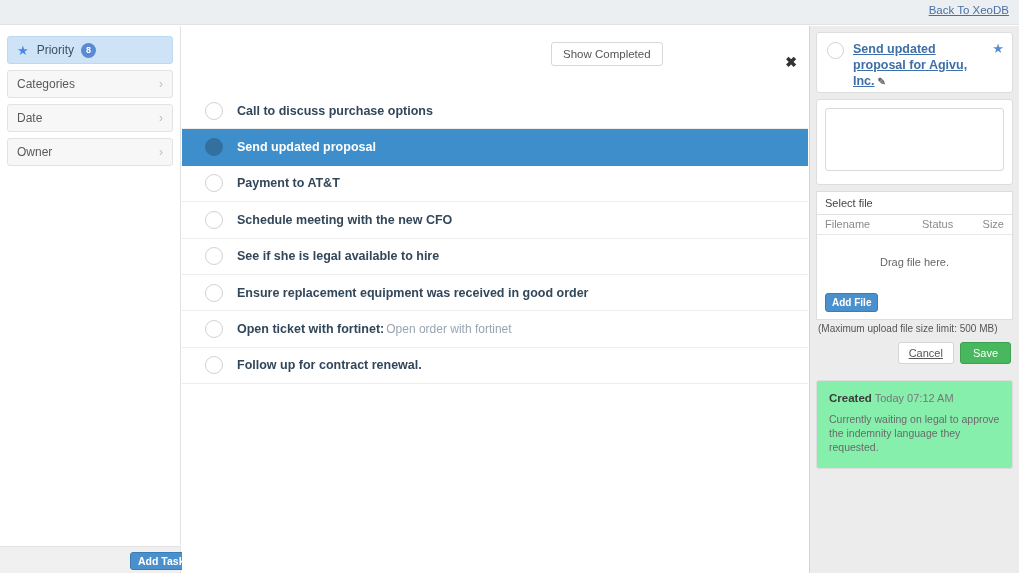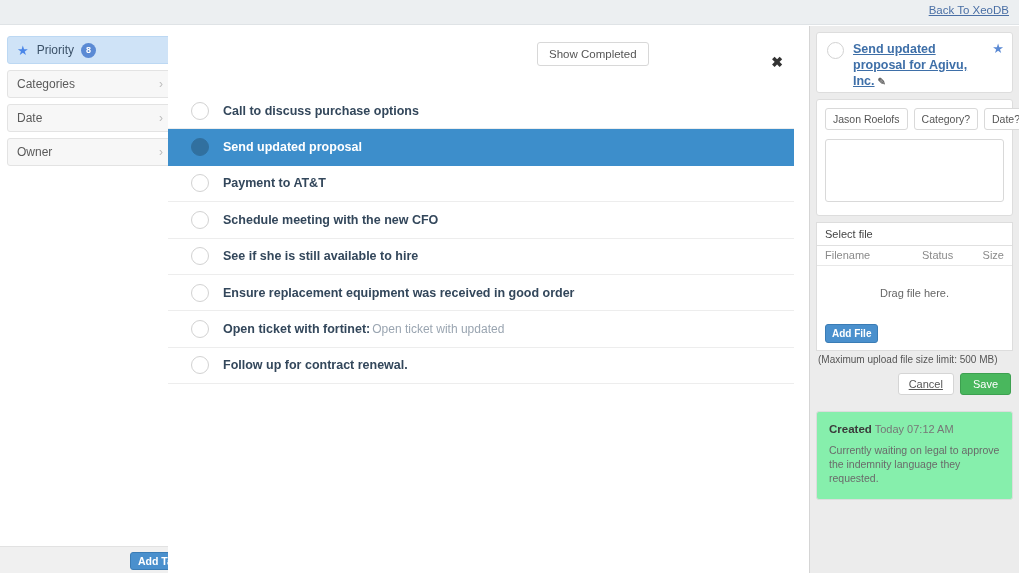--- a/index.html
+++ b/index.html
@@ -70,21 +70,21 @@
     background:#4a90cd; color:#fff;
     border:1px solid #3a7cb5; border-radius:3px;
     font-size:10.5px; font-weight:bold;
     padding:2px 7px;
     cursor:pointer;
     font-family:"Liberation Sans", sans-serif;
   }
 
   
   .main {
-    position:absolute; left:168px; top:26px; width:626px; height:547px;
+    position:absolute; left:182px; top:26px; width:626px; height:547px;
     background:#ffffff;
   }
   .show-completed {
     position:absolute; left:369px; top:16px;
     background:#fff; border:1px solid #d8d8d8; border-radius:3px;
     font-size:11.5px; color:#555;
     padding:5px 11px;
     cursor:pointer;
     font-family:"Liberation Sans", sans-serif;
   }
@@ -276,56 +276,51 @@
         <span class="task-title">Payment to AT&amp;T</span>
       </div>
 
       <div class="task-row">
         <span class="circle"></span>
         <span class="task-title">Schedule meeting with the new CFO</span>
       </div>
 
       <div class="task-row">
         <span class="circle"></span>
-        <span class="task-title">See if she is still available to hire</span>
+        <span class="task-title">See if she is legal available to hire</span>
       </div>
 
       <div class="task-row">
         <span class="circle"></span>
         <span class="task-title">Ensure replacement equipment was received in good order</span>
       </div>
 
       <div class="task-row">
         <span class="circle"></span>
         <span class="task-title">Open ticket with fortinet:</span>
-        <span class="task-note">Open ticket with updated</span>
+        <span class="task-note">Open order with fortinet</span>
       </div>
 
       <div class="task-row">
         <span class="circle"></span>
         <span class="task-title">Follow up for contract renewal.</span>
       </div>
 
     </div>
   </div>
 
   <div class="rightpanel">
 
     <div class="card detail-head">
       <span class="circle"></span>
       <span class="detail-title"><span>Send updated proposal for Agivu, Inc.</span><span class="pencil">✎</span></span>
       <span class="detail-star">★</span>
     </div>
 
     <div class="card form-card">
-      <div class="tag-row">
-        <button class="tag-btn">Jason Roelofs</button>
-        <button class="tag-btn">Category?</button>
-        <button class="tag-btn">Date?</button>
-      </div>
       <textarea class="notes-area" placeholder="" style=""></textarea>
     </div>
 
     <div class="upload-card">
       <div class="upload-head">Select file</div>
       <div class="upload-cols">
         <span class="col-filename">Filename</span>
         <span class="col-status">Status</span>
         <span class="col-size">Size</span>
       </div>

